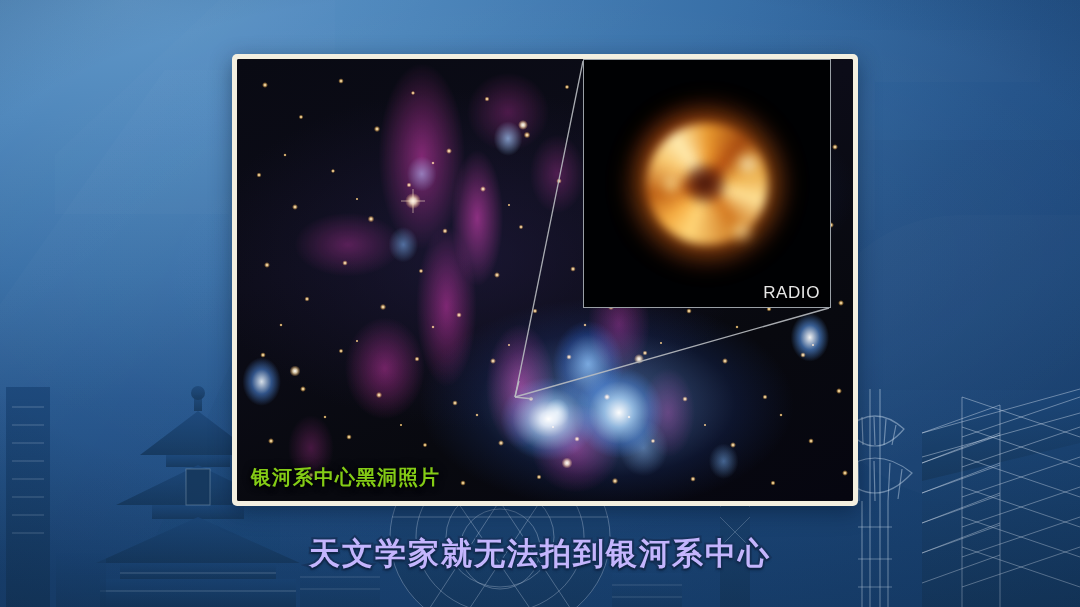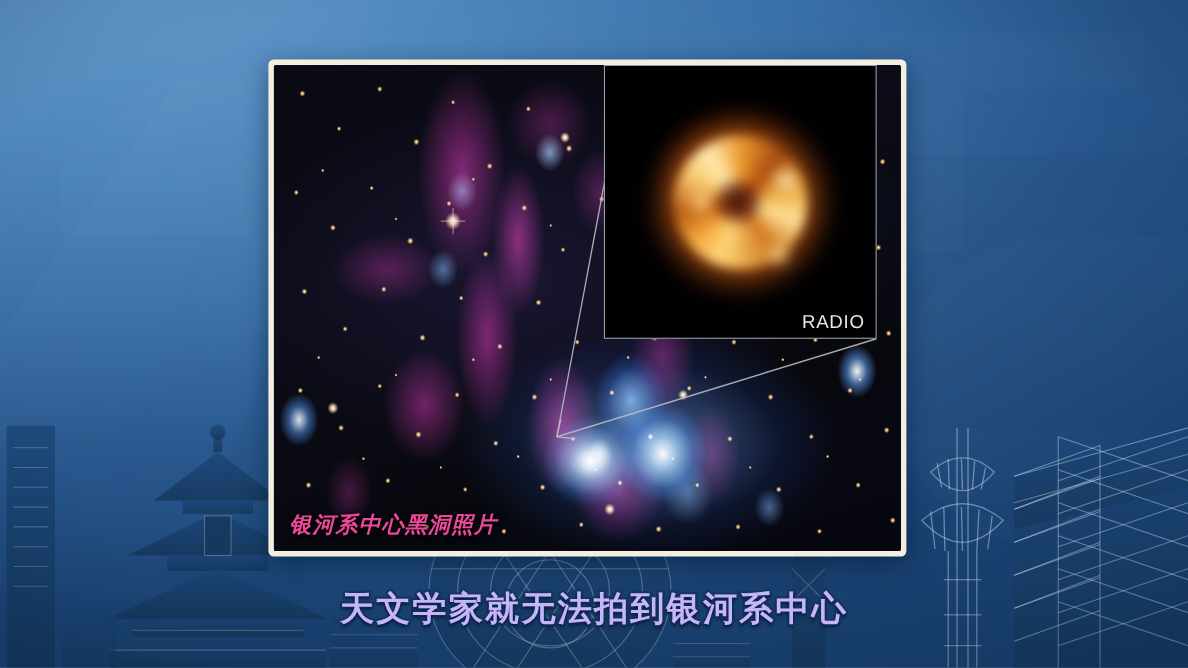--- a/index.html
+++ b/index.html
@@ -57,21 +57,21 @@
     background:rgba(255,255,255,0.04);
     clip-path:polygon(70% 0%, 100% 0%, 100% 100%, 62% 100%, 62% 74%, 0% 74%, 0% 56%);
   }
 
   
   .skyline{position:absolute;left:0;bottom:0;width:1080px;height:230px;}
   .skyline svg{display:block;width:100%;height:100%;}
 
   
   #photo-frame{
-    position:absolute;left:244px;top:54px;width:580px;height:452px;
+    position:absolute;left:232px;top:54px;width:626px;height:452px;
     background:#f3efe0;
     border-radius:5px;
     padding:5px;
     box-sizing:border-box;
     box-shadow:0 6px 22px rgba(2,18,40,0.45);
   }
   #photo-inner{
     position:relative;width:100%;height:100%;
     overflow:hidden;border-radius:2px;background:#05060d;
   }
@@ -178,23 +178,22 @@
   .knot-c{left:58%;top:64%;width:12%;height:11%;background:radial-gradient(50% 50% at 50% 50%, rgba(255,242,200,0.95), rgba(250,180,70,0.3) 62%, rgba(0,0,0,0) 86%);}
   .radio-label{
     position:absolute;right:10px;bottom:4px;
     color:#e8e8e8;font-size:17px;letter-spacing:.6px;
     text-shadow:0 1px 2px rgba(0,0,0,.9);
   }
 
   
   #photo-caption{
     position:absolute;left:14px;bottom:10px;
-    color:#ec4899;font-size:20px;font-weight:700;letter-spacing:1px;
+    color:#84cc16;font-size:20px;font-weight:700;letter-spacing:1px;
     text-shadow:0 2px 4px rgba(0,0,0,.95), 0 0 8px rgba(0,0,0,.8);
-    font-style:italic;
   }
 
   
   #subtitle{
     position:absolute;left:0;right:0;top:533px;
     text-align:center;
     font-size:31px;font-weight:700;letter-spacing:2px;
     color:#c4b5fd;
     -webkit-text-stroke:4px #17355e;
     paint-order:stroke fill;

